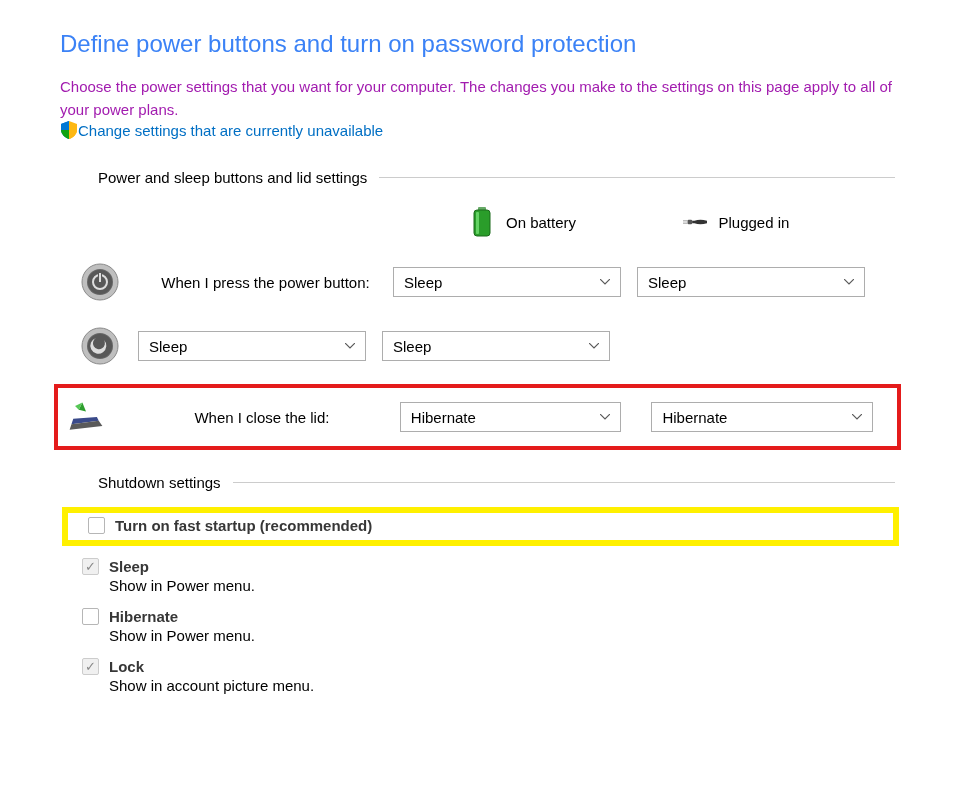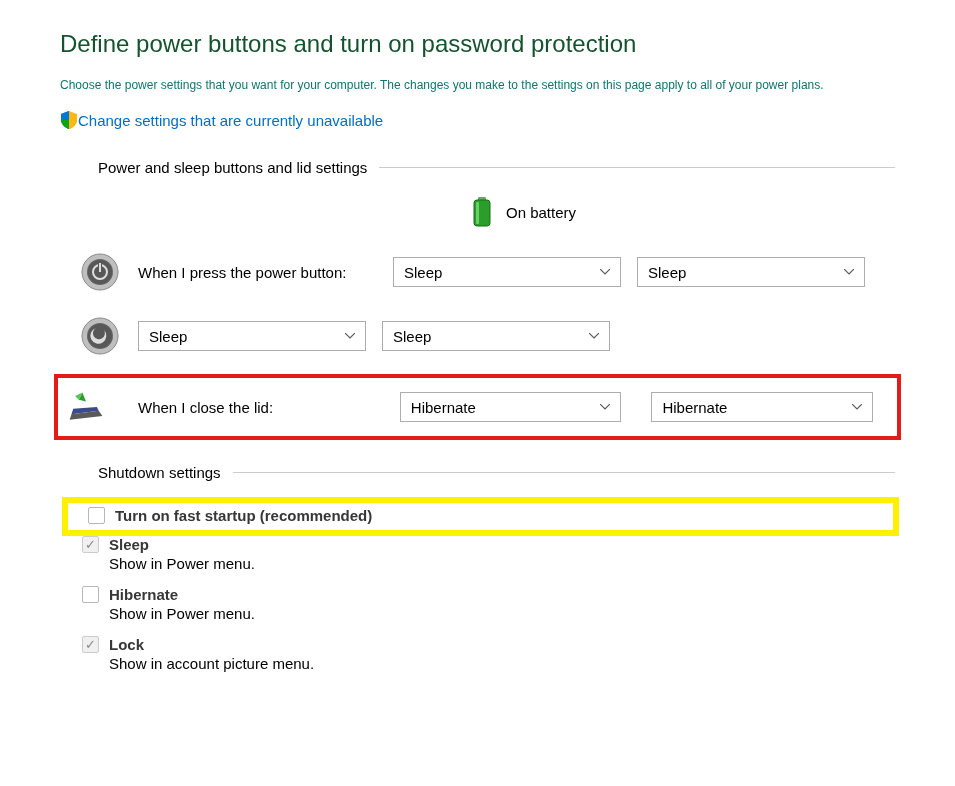--- a/index.html
+++ b/index.html
@@ -5,30 +5,30 @@
     * { box-sizing: border-box; margin: 0; padding: 0; }
     body {
       font-family: "Segoe UI", -apple-system, sans-serif;
       background: #ffffff;
       color: #000;
       font-size: 15px;
       padding: 30px 60px;
       width: 955px;
     }
     .page-title {
-      color: #14532d;
+      color: #3b82f6;
       font-size: 24px;
       font-weight: 400;
       margin-bottom: 18px;
     }
     .page-subtitle {
-      color: #0f766e;
-      font-size: 12px;
+      color: #a21caf;
+      font-size: 15px;
       line-height: 1.5;
-      margin-bottom: 17px;
+      margin-bottom: 0;
     }
     .change-settings-row {
       display: flex;
       align-items: center;
       gap: 0;
       margin-bottom: 30px;
     }
     .shield-icon {
       width: 18px;
       height: 18px;
@@ -73,20 +73,21 @@
       height: 32px;
       display: inline-flex;
       align-items: center;
       justify-content: center;
     }
     .setting-row {
       display: flex;
       align-items: center;
       margin-bottom: 24px;
       padding-left: 20px;
+      text-align: center;
     }
     .setting-icon {
       width: 40px;
       height: 40px;
       margin-right: 18px;
       display: inline-flex;
       align-items: center;
       justify-content: center;
       flex-shrink: 0;
     }
@@ -121,21 +122,21 @@
       outline-offset: 2px;
       padding: 7px 6px !important;
       margin-bottom: 30px;
       gap: 14px;
     }
     .highlight-yellow {
       outline: 6px solid #fff000;
       outline-offset: -2px;
       padding: 6px 0 8px 0;
       margin-left: 6px;
-      margin-bottom: 4px;
+      margin-bottom: 16px;
     }
     .shutdown-item {
       display: flex;
       flex-direction: column;
       padding-left: 22px;
       margin-bottom: 14px;
     }
     .checkbox-row {
       display: flex;
       align-items: center;
@@ -211,20 +212,31 @@
   <div class="columns-header">
     <div class="col-group">
       <span class="battery-icon">
         <svg width="18" height="30" viewBox="0 0 18 30">
           <rect x="5" y="0" width="8" height="4" rx="1" fill="#6a6"></rect>
           <rect x="1" y="3" width="16" height="26" rx="3" fill="#2a9d2a" stroke="#1b6b1b"></rect>
           <rect x="3" y="5" width="3" height="22" rx="1" fill="#7eea7e" opacity="0.7"></rect>
         </svg>
       </span>
       <span>On battery</span>
+    </div>
+    <div class="col-group">
+      <span class="plug-icon">
+        <svg width="42" height="20" viewBox="0 0 42 20">
+          <path d="M42 8 Q30 4 20 8 L16 8 L16 12 L20 12 Q30 16 42 12 Z" fill="#333"></path>
+          <rect x="8" y="6" width="8" height="8" rx="2" fill="#555"></rect>
+          <line x1="0" y1="8" x2="8" y2="8" stroke="#888" stroke-width="1.5"></line>
+          <line x1="0" y1="12" x2="8" y2="12" stroke="#888" stroke-width="1.5"></line>
+        </svg>
+      </span>
+      <span>Plugged in</span>
     </div>
   </div>
 
   <div class="setting-row">
     <span class="setting-icon">
       <svg width="40" height="40" viewBox="0 0 40 40">
         <circle cx="20" cy="20" r="18" fill="#bfbfbf" stroke="#8b8b8b" stroke-width="1"></circle>
         <circle cx="20" cy="20" r="13" fill="#666"></circle>
         <circle cx="20" cy="20" r="12" fill="#585858"></circle>
         <circle cx="20" cy="20" r="7" fill="none" stroke="#ddd" stroke-width="2"></circle>

